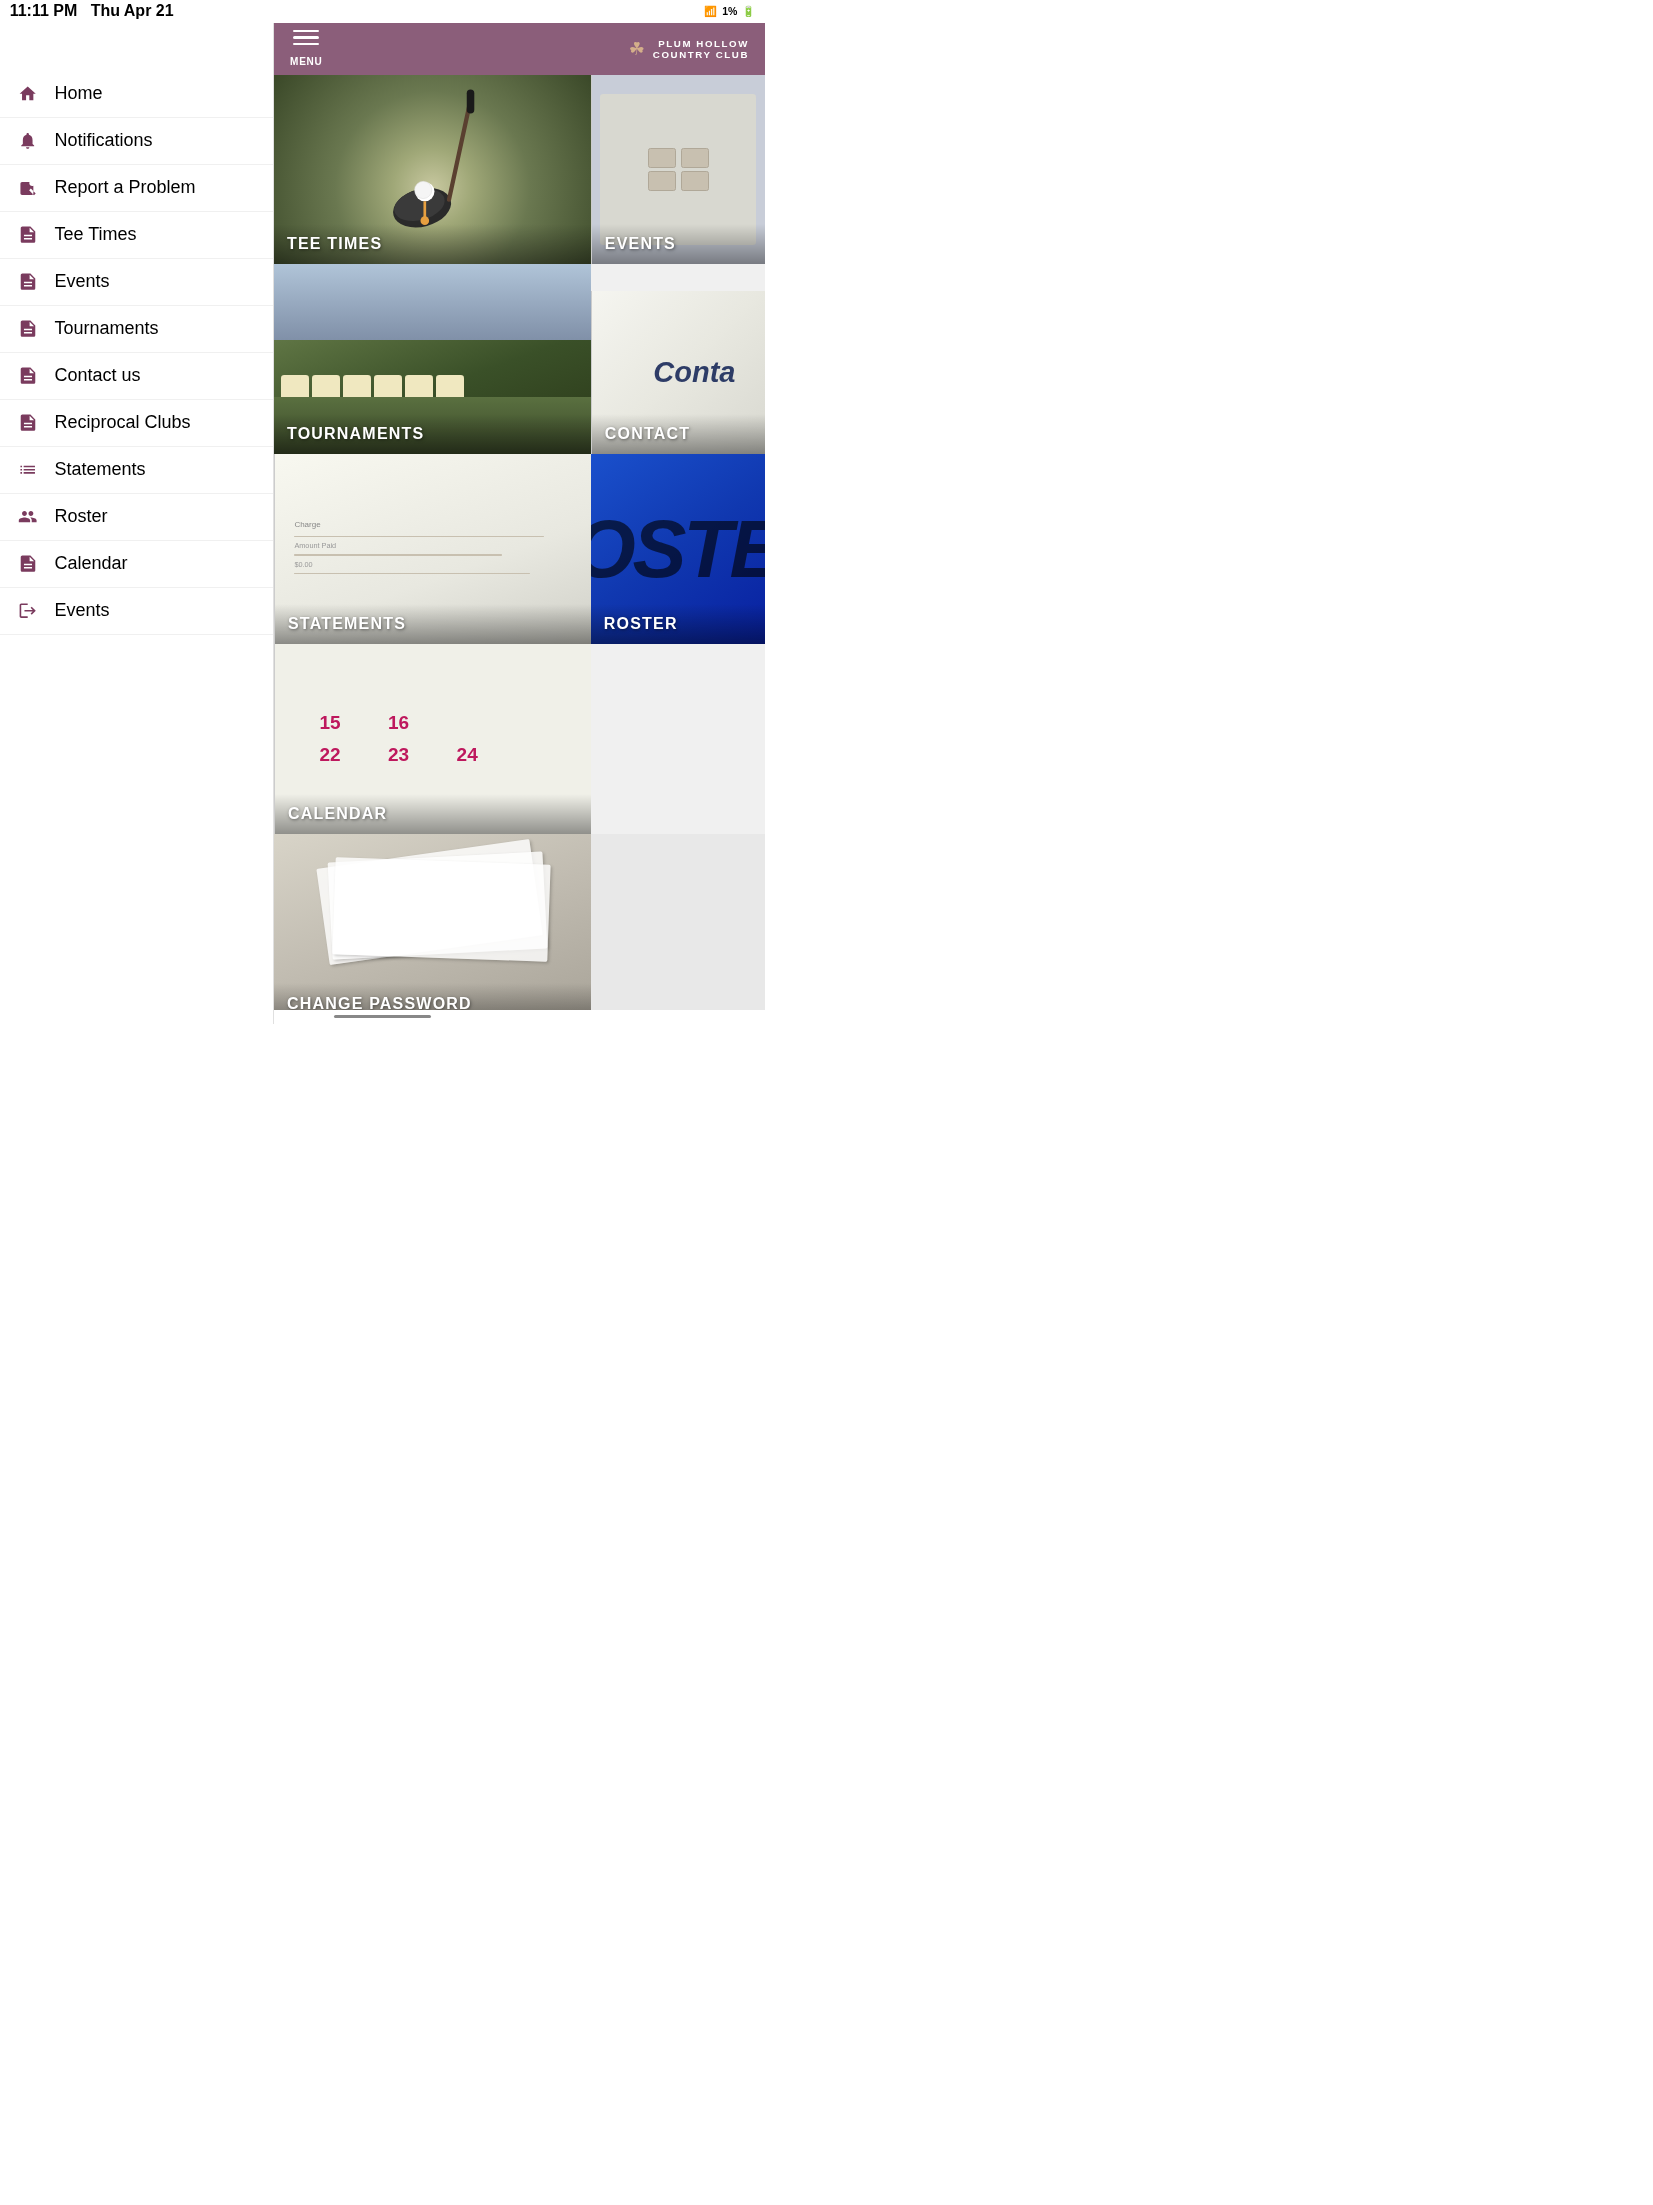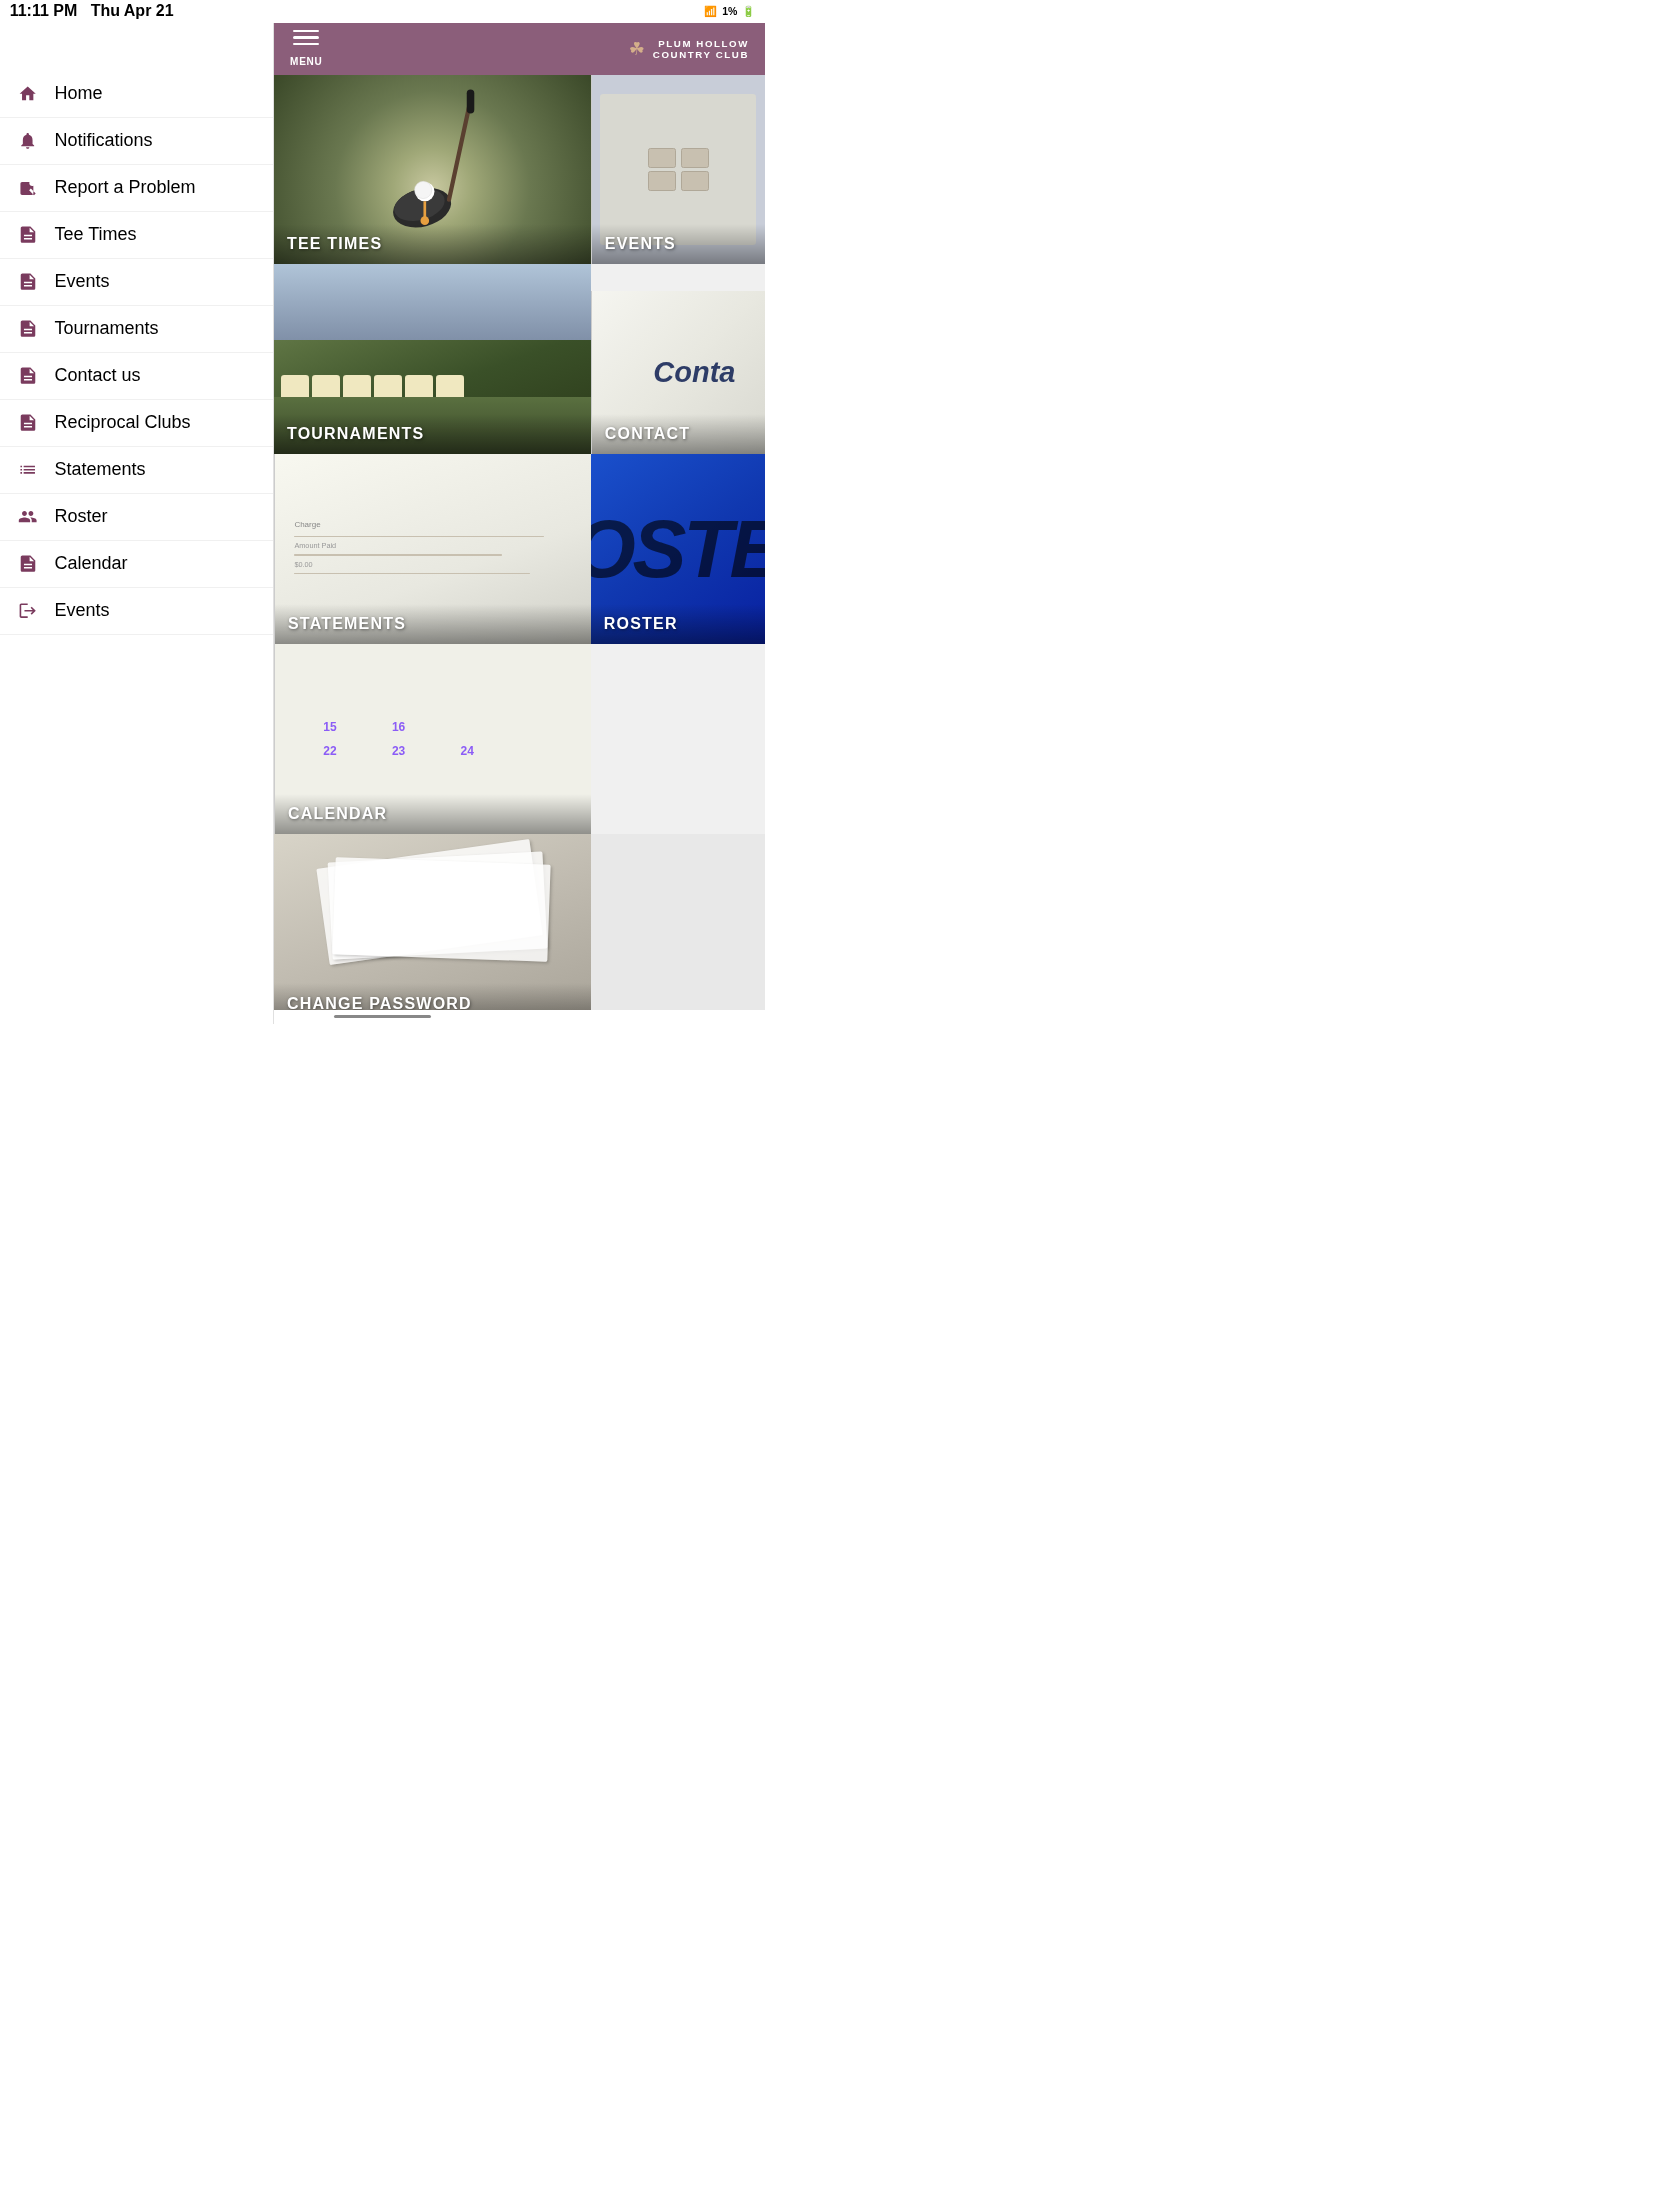--- a/index.html
+++ b/index.html
@@ -443,23 +443,23 @@
 
     .calendar-visual {
       display: grid;
       grid-template-columns: repeat(4, 1fr);
       gap: 3.2px;
       padding: 6.5px;
       width: 90%;
     }
 
     .cal-num {
-      font-size: 12px;
+      font-size: 19px;
       font-weight: 600;
-      color: #8b5cf6;
+      color: #be185d;
       text-align: center;
       padding: 3.2px;
     }
 
     
     .tile-change-password {
       background: #d0cec8;
       grid-column: 1;
     }
 

